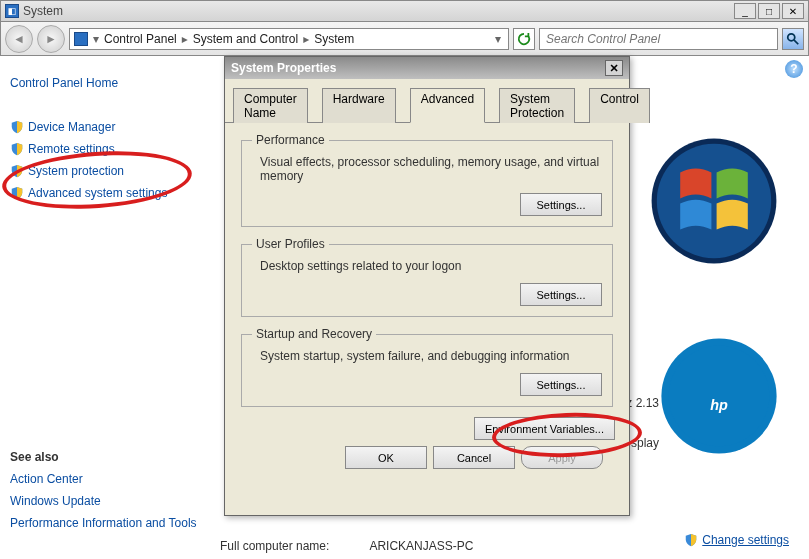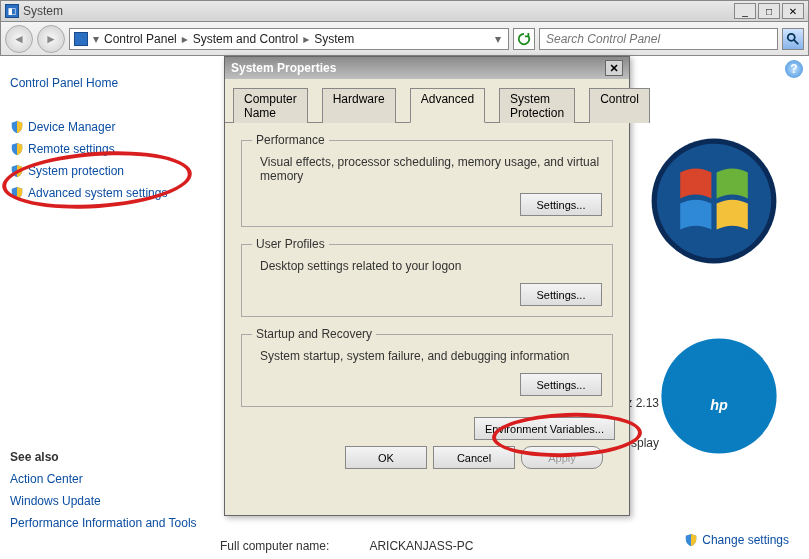--- a/index.html
+++ b/index.html
@@ -31,21 +31,21 @@
 .link { color:#0b4ea2; cursor:pointer; display:flex; align-items:center; gap:4px; margin:8px 0; }
 .shield { width:14px; height:14px; }
 .shield svg { width:14px; height:14px; }
 .seealso-h { font-weight:bold; color:#333; margin-top:250px; }
 .main-right { flex:1; padding:10px 20px; position:relative; }
 .logo-win { position:absolute; right:30px; top:80px; }
 .logo-hp { position:absolute; right:30px; top:280px; }
 .detail-row { position:absolute; left:10px; bottom:6px; color:#333; display:flex; gap:40px; }
 .ghz { position:absolute; right:150px; top:340px; color:#333; }
 .splay { position:absolute; right:150px; top:380px; color:#333; }
-.change-settings { position:absolute; right:20px; bottom:12px; color:#0b4ea2; cursor:pointer; display:flex; align-items:center; gap:4px; }
+.change-settings { position:absolute; right:20px; bottom:12px; color:#0b4ea2; cursor:pointer; display:flex; align-items:center; gap:4px;text-decoration:underline; }
 .help-icon { position:absolute; right:6px; top:4px; width:18px; height:18px; border-radius:50%; background:radial-gradient(#bfe0ff,#3a8ad8); color:#fff; display:flex; align-items:center; justify-content:center; font-weight:bold; font-size:12px; cursor:pointer; }
 
 
 .dialog { position:absolute; left:224px; top:56px; width:406px; height:460px; background:#ece9d8; border:1px solid #666; box-shadow:2px 2px 6px rgba(0,0,0,.3); }
 .dlg-title { height:22px; background:linear-gradient(#8a8a8a,#bfbfbf); color:#fff; display:flex; align-items:center; padding:0 6px; font-weight:bold; }
 .dlg-title .spacer { flex:1; }
 .dlg-close { width:18px; height:16px; background:#d4d4d4; border:1px solid #666; color:#000; display:flex; align-items:center; justify-content:center; cursor:pointer; font-size:11px; }
 .tabs { display:flex; padding:8px 8px 0 8px; border-bottom:1px solid #888; background:#ece9d8; }
 .tab { padding:3px 10px; border:1px solid #888; border-bottom:none; background:#e0ddd0; margin-right:14px; cursor:pointer; position:relative; top:1px; }
 .tab.active { background:#ece9d8; border-bottom:1px solid #ece9d8; }

